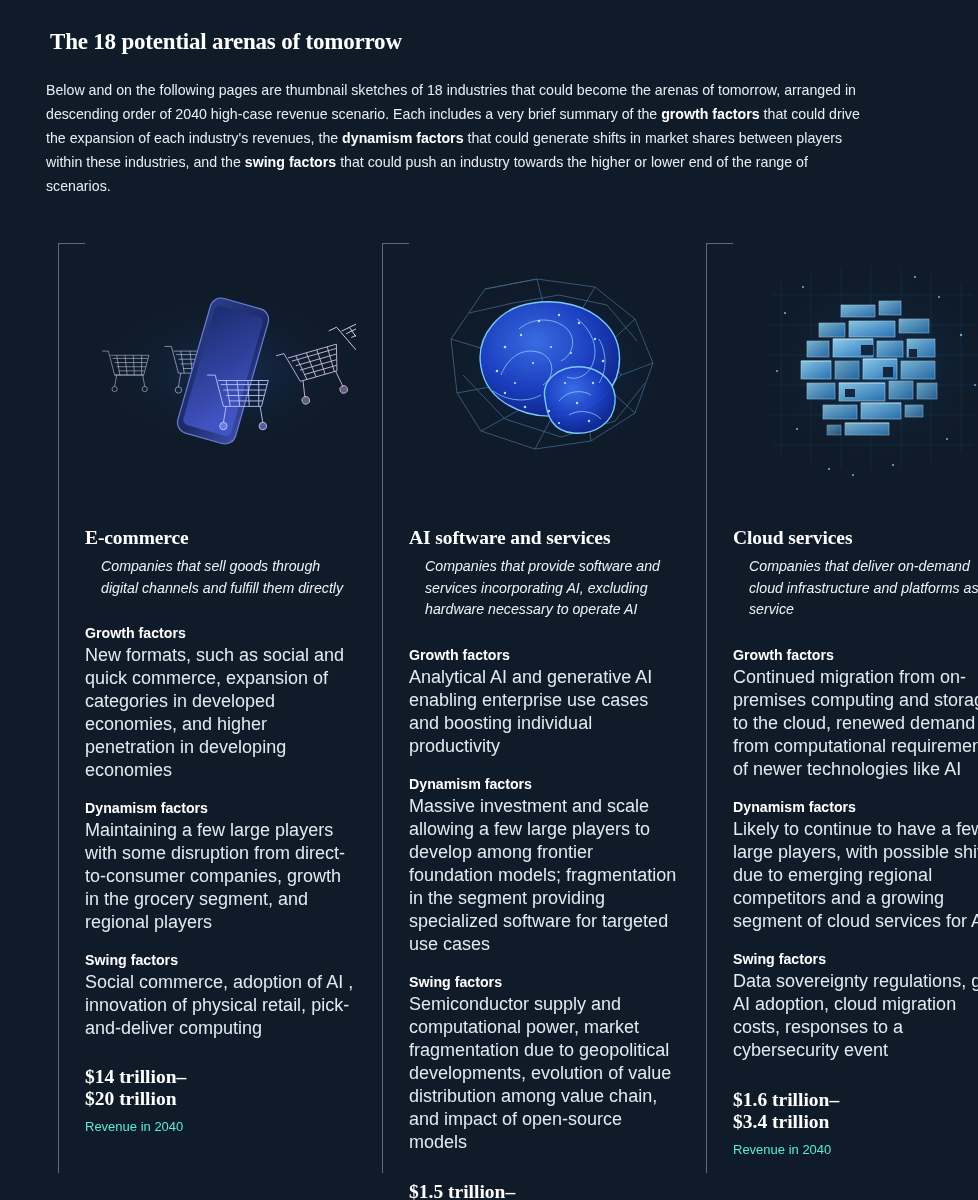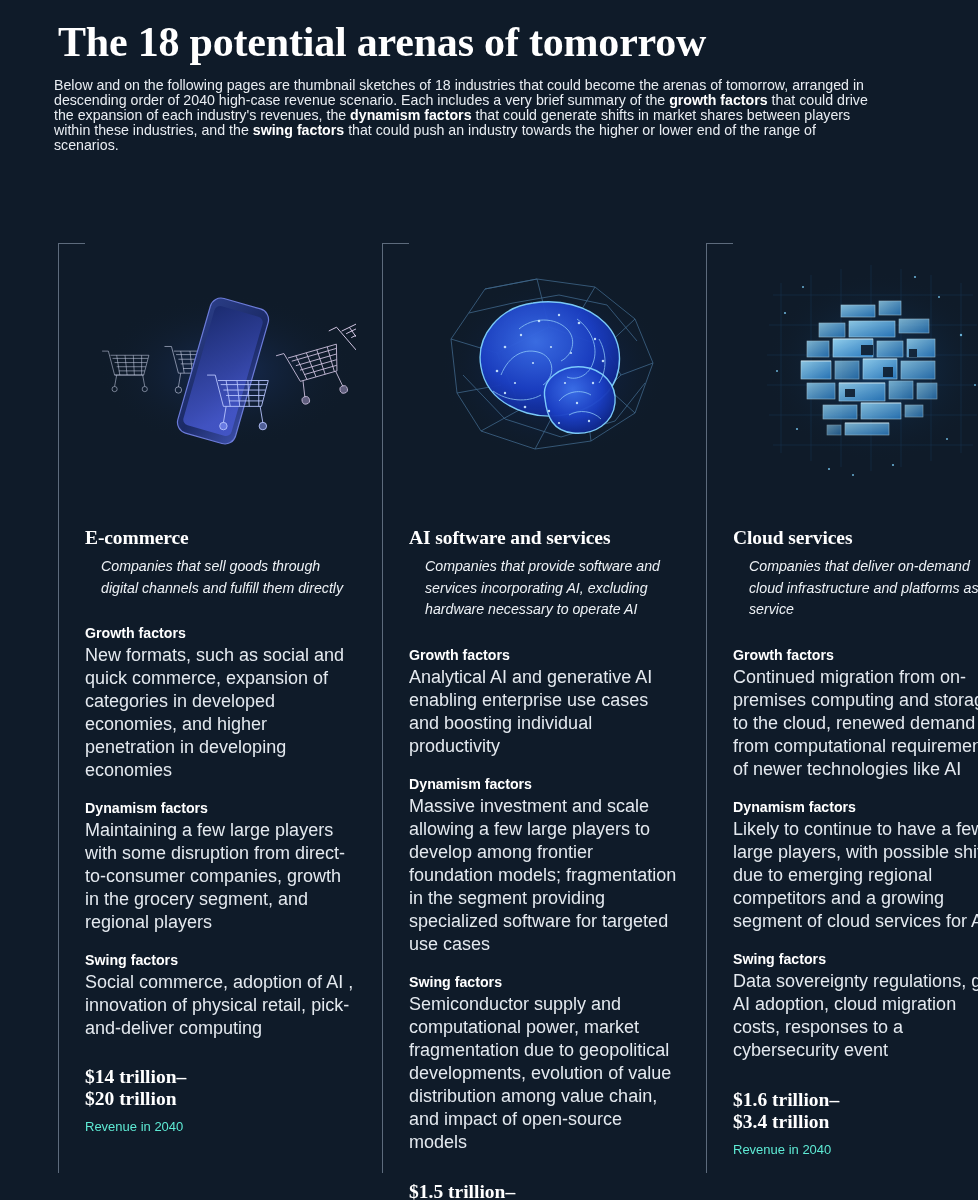--- a/index.html
+++ b/index.html
@@ -25,32 +25,32 @@
   
   .header {
     position: absolute;
     left: 42px;
     top: 22px;
     width: 880px;
   }
   .page-title {
     font-family: "Liberation Serif", serif;
     font-weight: 700;
-    font-size: 42px;
+    font-size: 23px;
     line-height: 40px;
     letter-spacing: -0.2px;
     color: #ffffff;
-    margin: 0 0 16px 16px;
+    margin: 0 0 16px 8px;
   }
   .intro {
     font-size: 14.2px;
-    line-height: 15px;
+    line-height: 24px;
     color: #e9edf2;
     max-width: 828px;
-    margin: 12px;
+    margin: 4px;
   }
   .intro b {
     font-weight: 700;
     color: #ffffff;
   }
 
   
   .cards {
     position: absolute;
     left: 58px;

